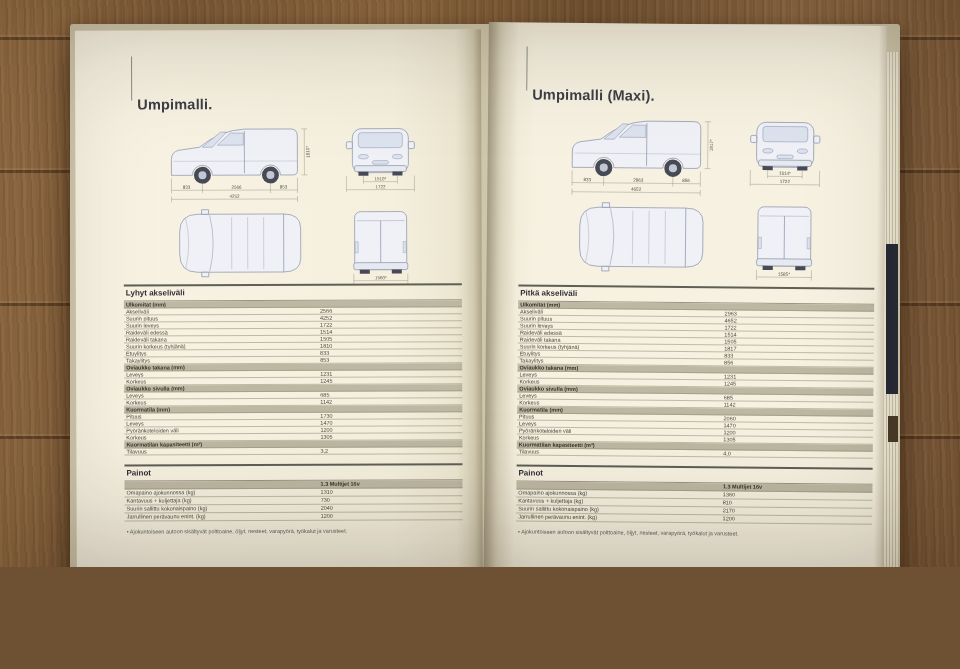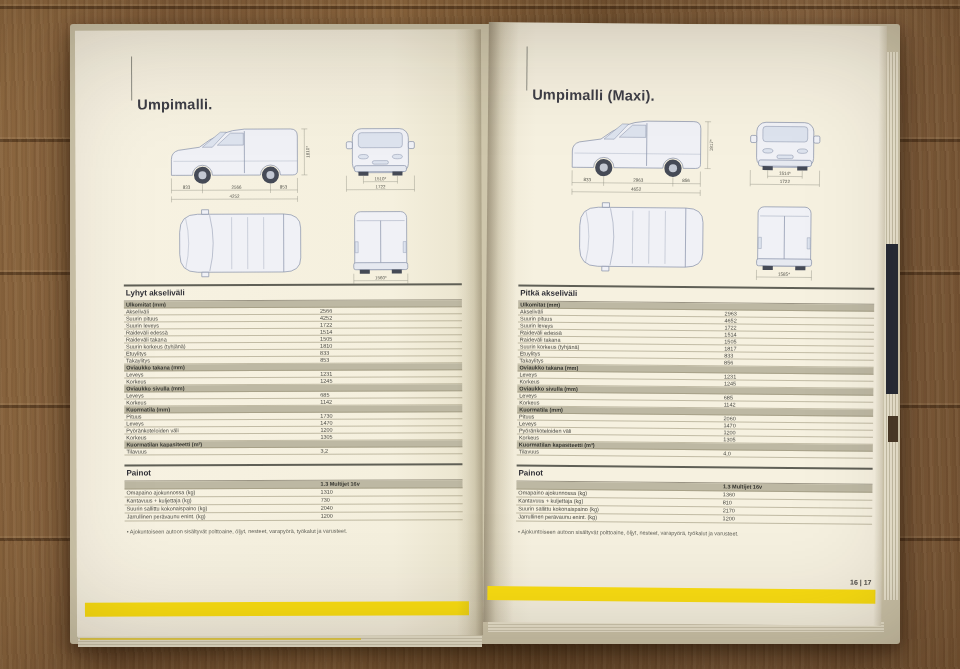--- a/index.html
+++ b/index.html
@@ -1,17 +1,17 @@
 <!DOCTYPE html>
 <html><head>
 <meta charset="utf-8">
 <style>
   html,body{margin:0;padding:0;}
   body{font-family:"Liberation Sans",sans-serif;background:#6e5132;}
-  .stage{position:relative;width:960px;height:669px;overflow:hidden;
+  .stage{position:relative;width:960px;height:567px;overflow:hidden;
     background:
       repeating-linear-gradient(91deg, rgba(60,35,12,0.05) 0 2px, rgba(0,0,0,0) 2px 6px),
       repeating-linear-gradient(88deg, rgba(255,235,200,0.06) 0 3px, rgba(0,0,0,0) 3px 7px, rgba(70,40,15,0.08) 7px 9px),
       repeating-linear-gradient(0deg, rgba(0,0,0,0) 0 128px, rgba(45,25,8,0.45) 128px 131px, rgba(255,225,180,0.12) 131px 133px),
       linear-gradient(96deg,#a0784c 0%,#8a6540 18%,#9c7448 38%,#7e5c38 58%,#95704a 78%,#835f3c 100%);
   }
   .vignette{position:absolute;inset:0;box-shadow:inset 0 0 140px rgba(35,18,4,0.35);pointer-events:none;z-index:50;}
 
   .book{position:absolute;left:64px;top:16px;width:836px;height:632px;}
   .book-base{position:absolute;left:6px;top:8px;right:0;bottom:4px;background:#cfc7ac;border-radius:3px;

